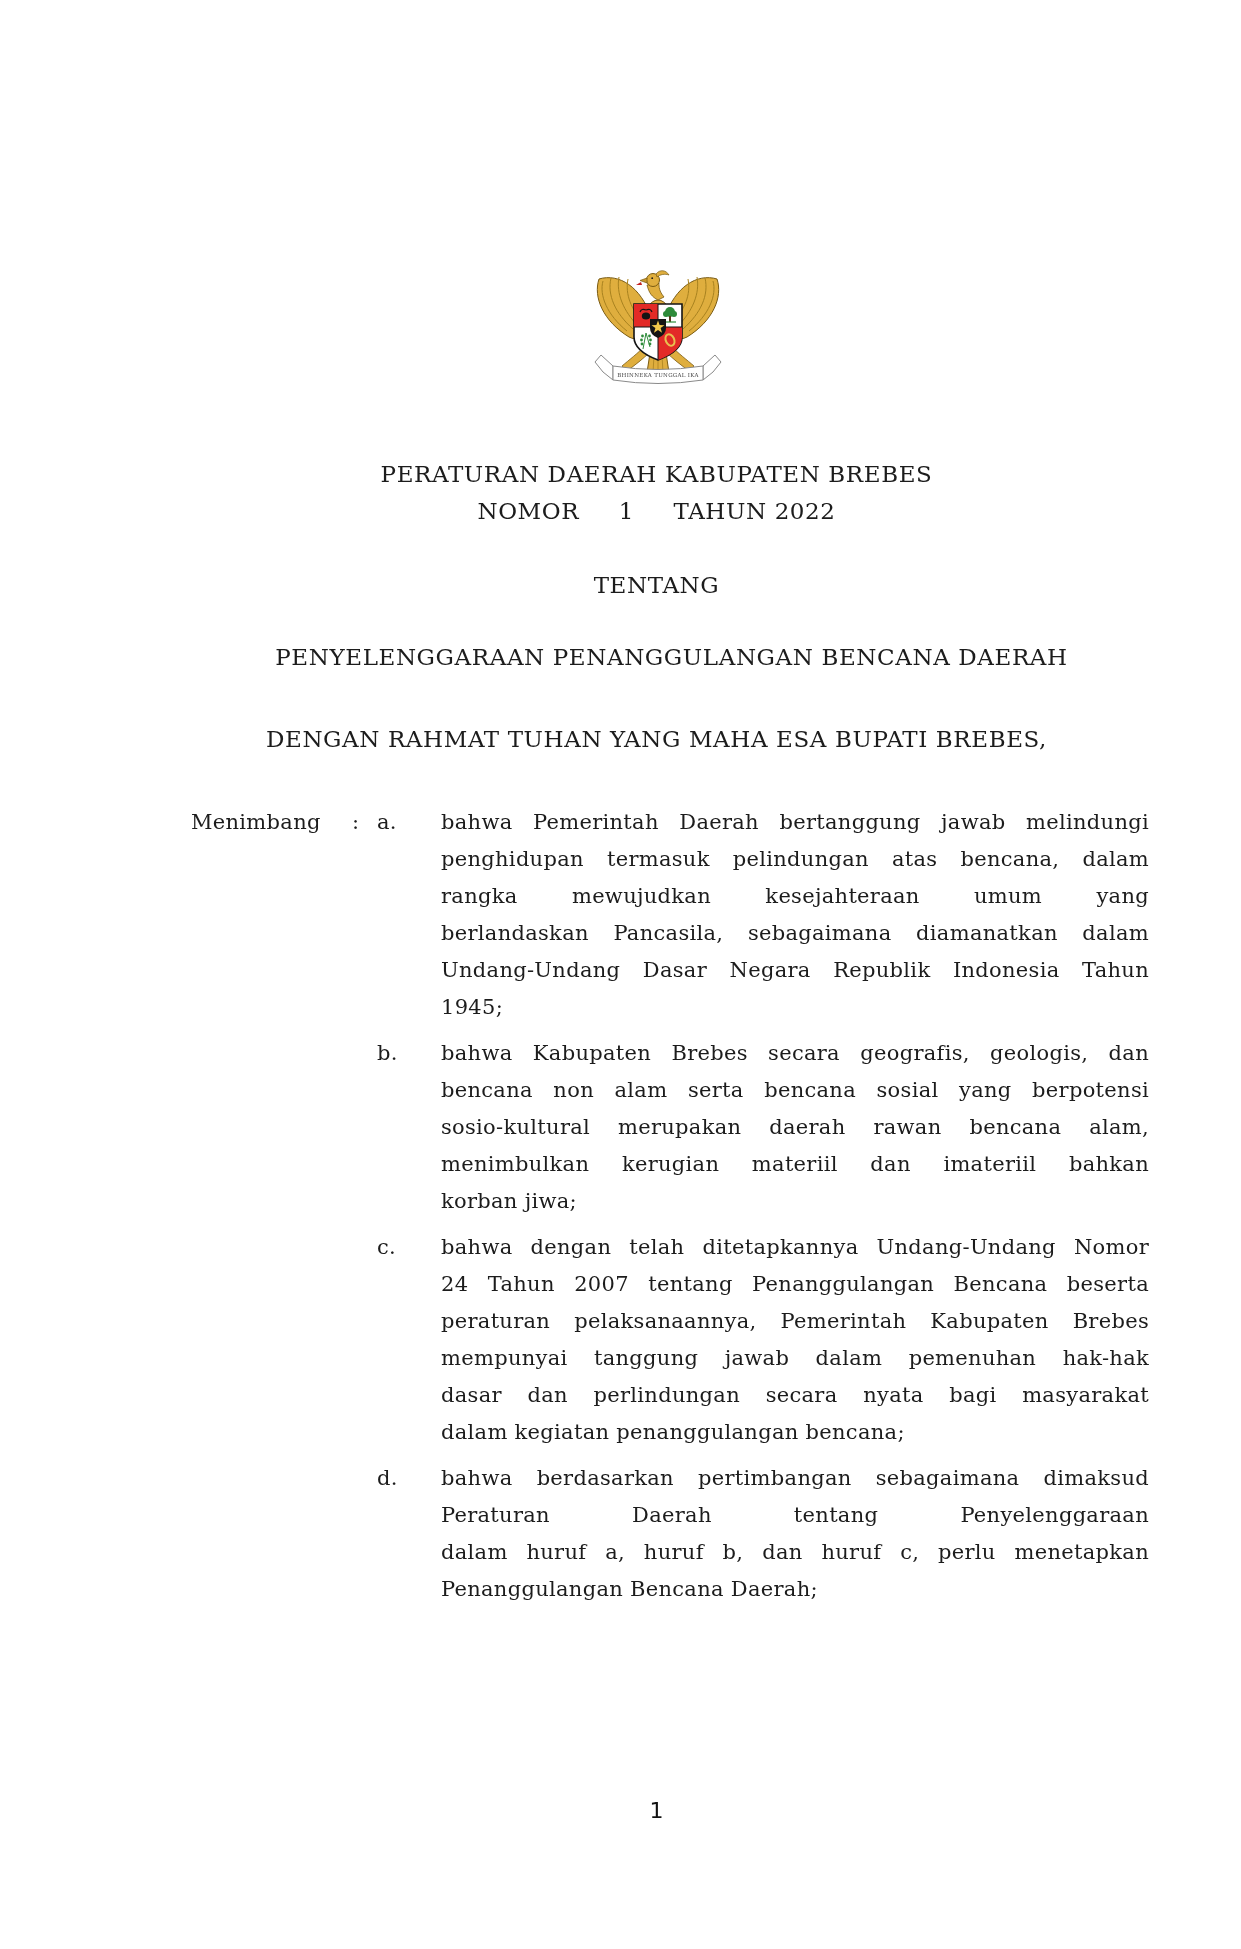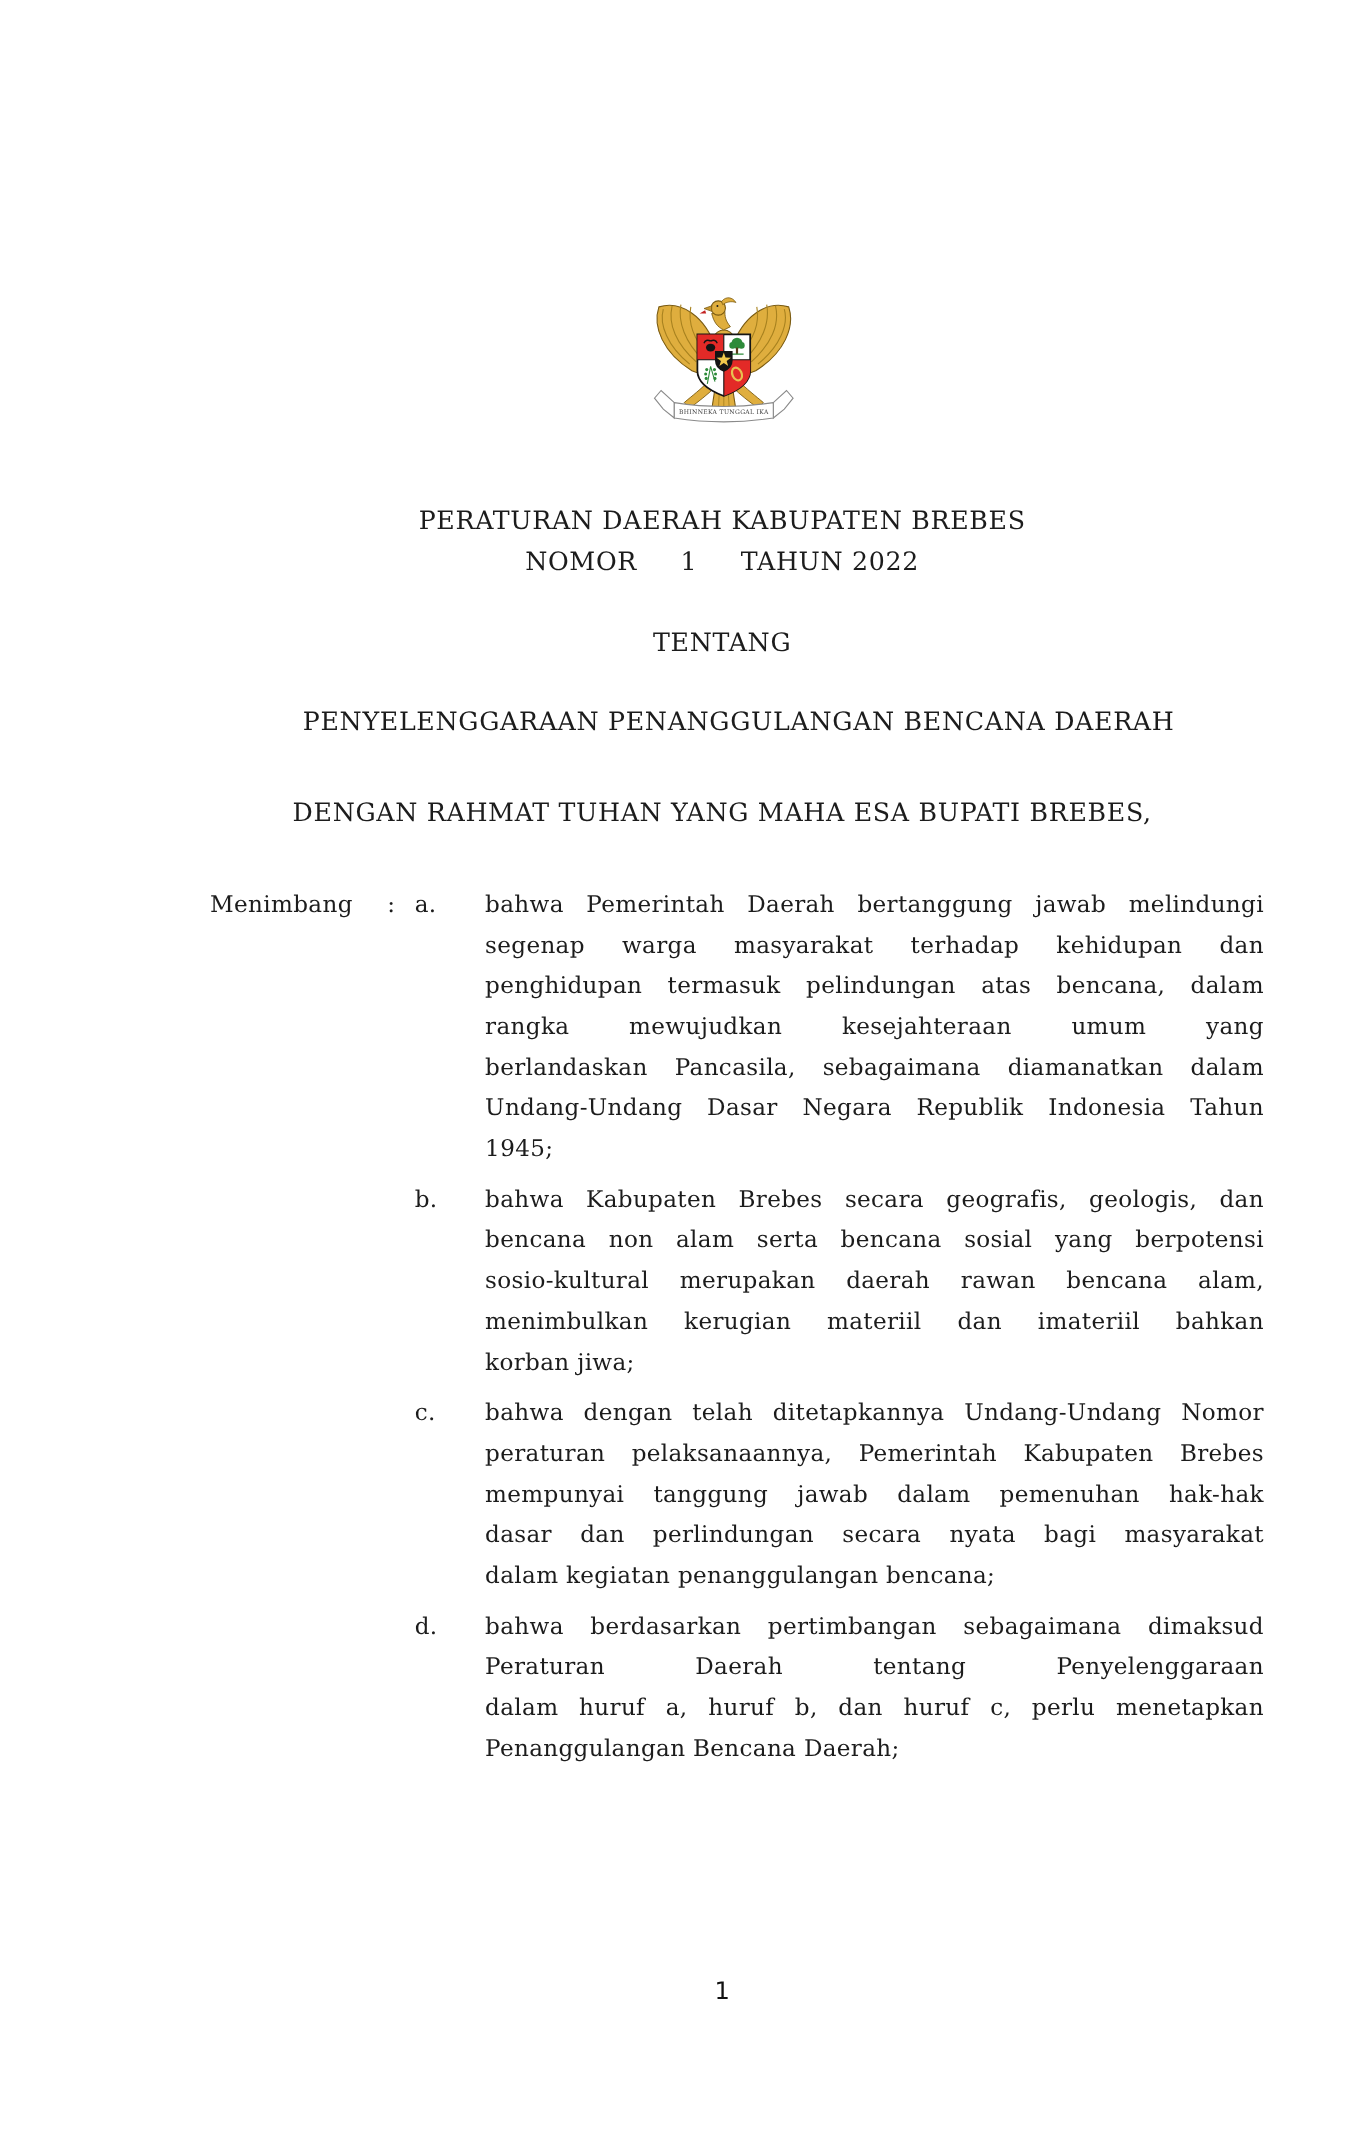--- a/index.html
+++ b/index.html
@@ -171,40 +171,40 @@
 
   <div class="menimbang">
     <div class="mn-row">
       <div class="mn-label">Menimbang</div>
       <div class="mn-colon">:</div>
       <div class="mn-items">
 
         <div class="item">
           <span class="marker">a.</span>
           <div class="jline">bahwa Pemerintah Daerah bertanggung jawab melindungi</div>
-          <div class="jline">segenap warga masyarakat terhadap kehidupan dan</div>
           <div class="jline">penghidupan termasuk pelindungan atas bencana, dalam</div>
           <div class="jline">rangka mewujudkan kesejahteraan umum yang</div>
           <div class="jline">berlandaskan Pancasila, sebagaimana diamanatkan dalam</div>
           <div class="jline">Undang-Undang Dasar Negara Republik Indonesia Tahun</div>
           <div class="jline last">1945;</div>
         </div>
 
         <div class="item">
           <span class="marker">b.</span>
           <div class="jline">bahwa Kabupaten Brebes secara geografis, geologis, dan</div>
           <div class="jline">bencana non alam serta bencana sosial yang berpotensi</div>
           <div class="jline">sosio-kultural merupakan daerah rawan bencana alam,</div>
           <div class="jline">menimbulkan kerugian materiil dan imateriil bahkan</div>
           <div class="jline last">korban jiwa;</div>
         </div>
 
         <div class="item">
           <span class="marker">c.</span>
           <div class="jline">bahwa dengan telah ditetapkannya Undang-Undang Nomor</div>
+          <div class="jline">24 Tahun 2007 tentang Penanggulangan Bencana beserta</div>
           <div class="jline">peraturan pelaksanaannya, Pemerintah Kabupaten Brebes</div>
           <div class="jline">mempunyai tanggung jawab dalam pemenuhan hak-hak</div>
           <div class="jline">dasar dan perlindungan secara nyata bagi masyarakat</div>
           <div class="jline last">dalam kegiatan penanggulangan bencana;</div>
         </div>
 
         <div class="item">
           <span class="marker">d.</span>
           <div class="jline">bahwa berdasarkan pertimbangan sebagaimana dimaksud</div>
           <div class="jline">Peraturan Daerah tentang Penyelenggaraan</div>

